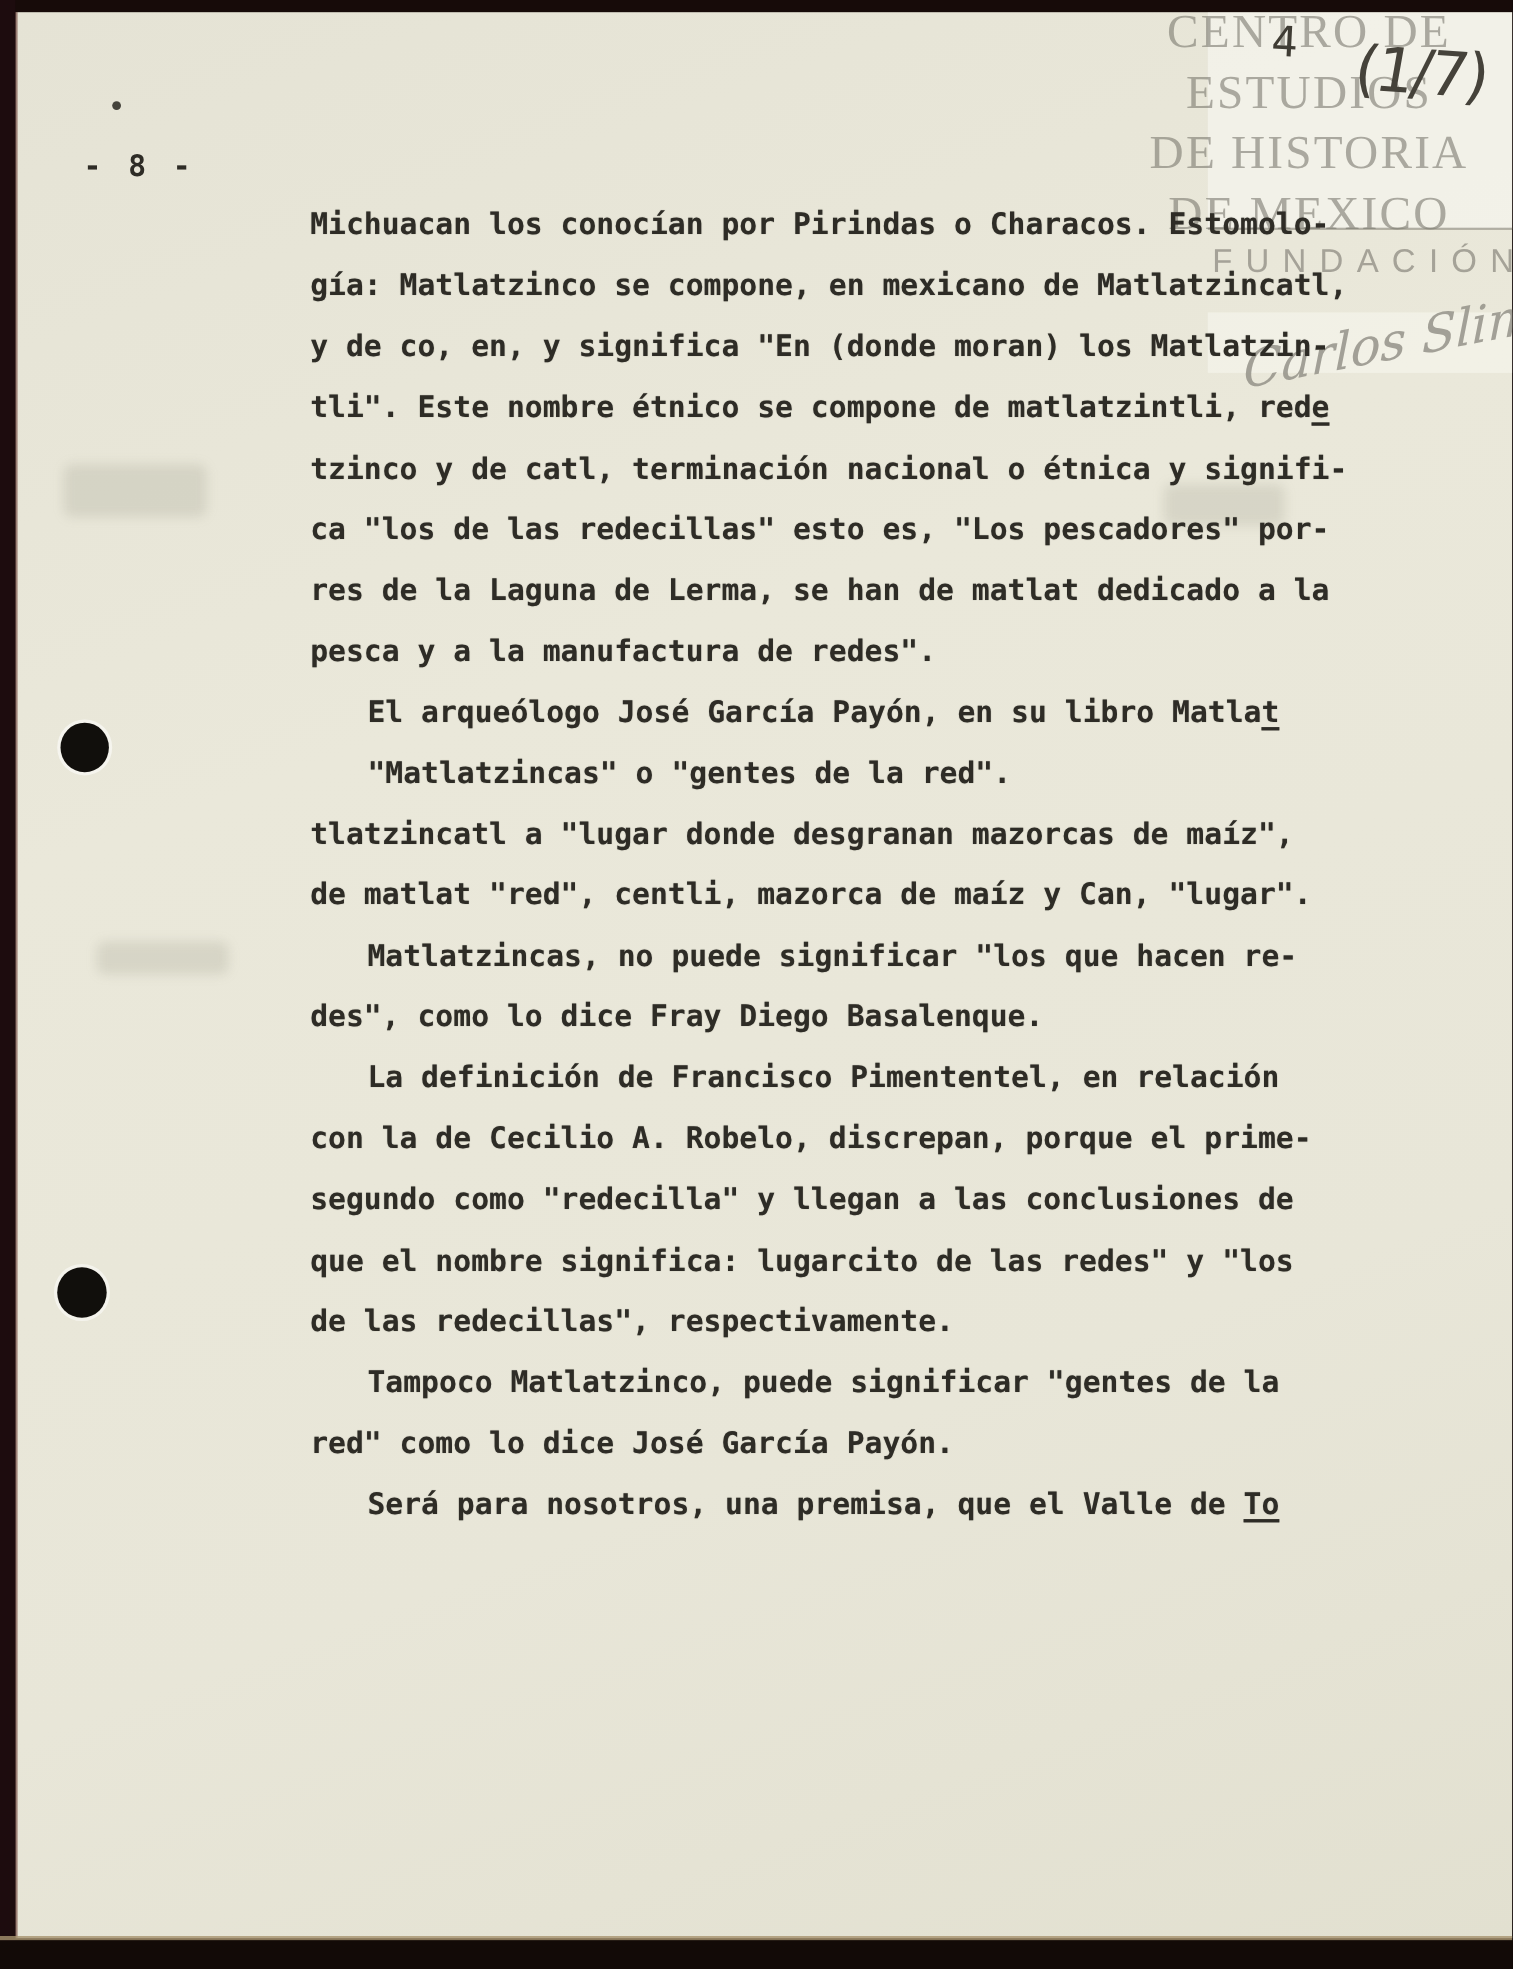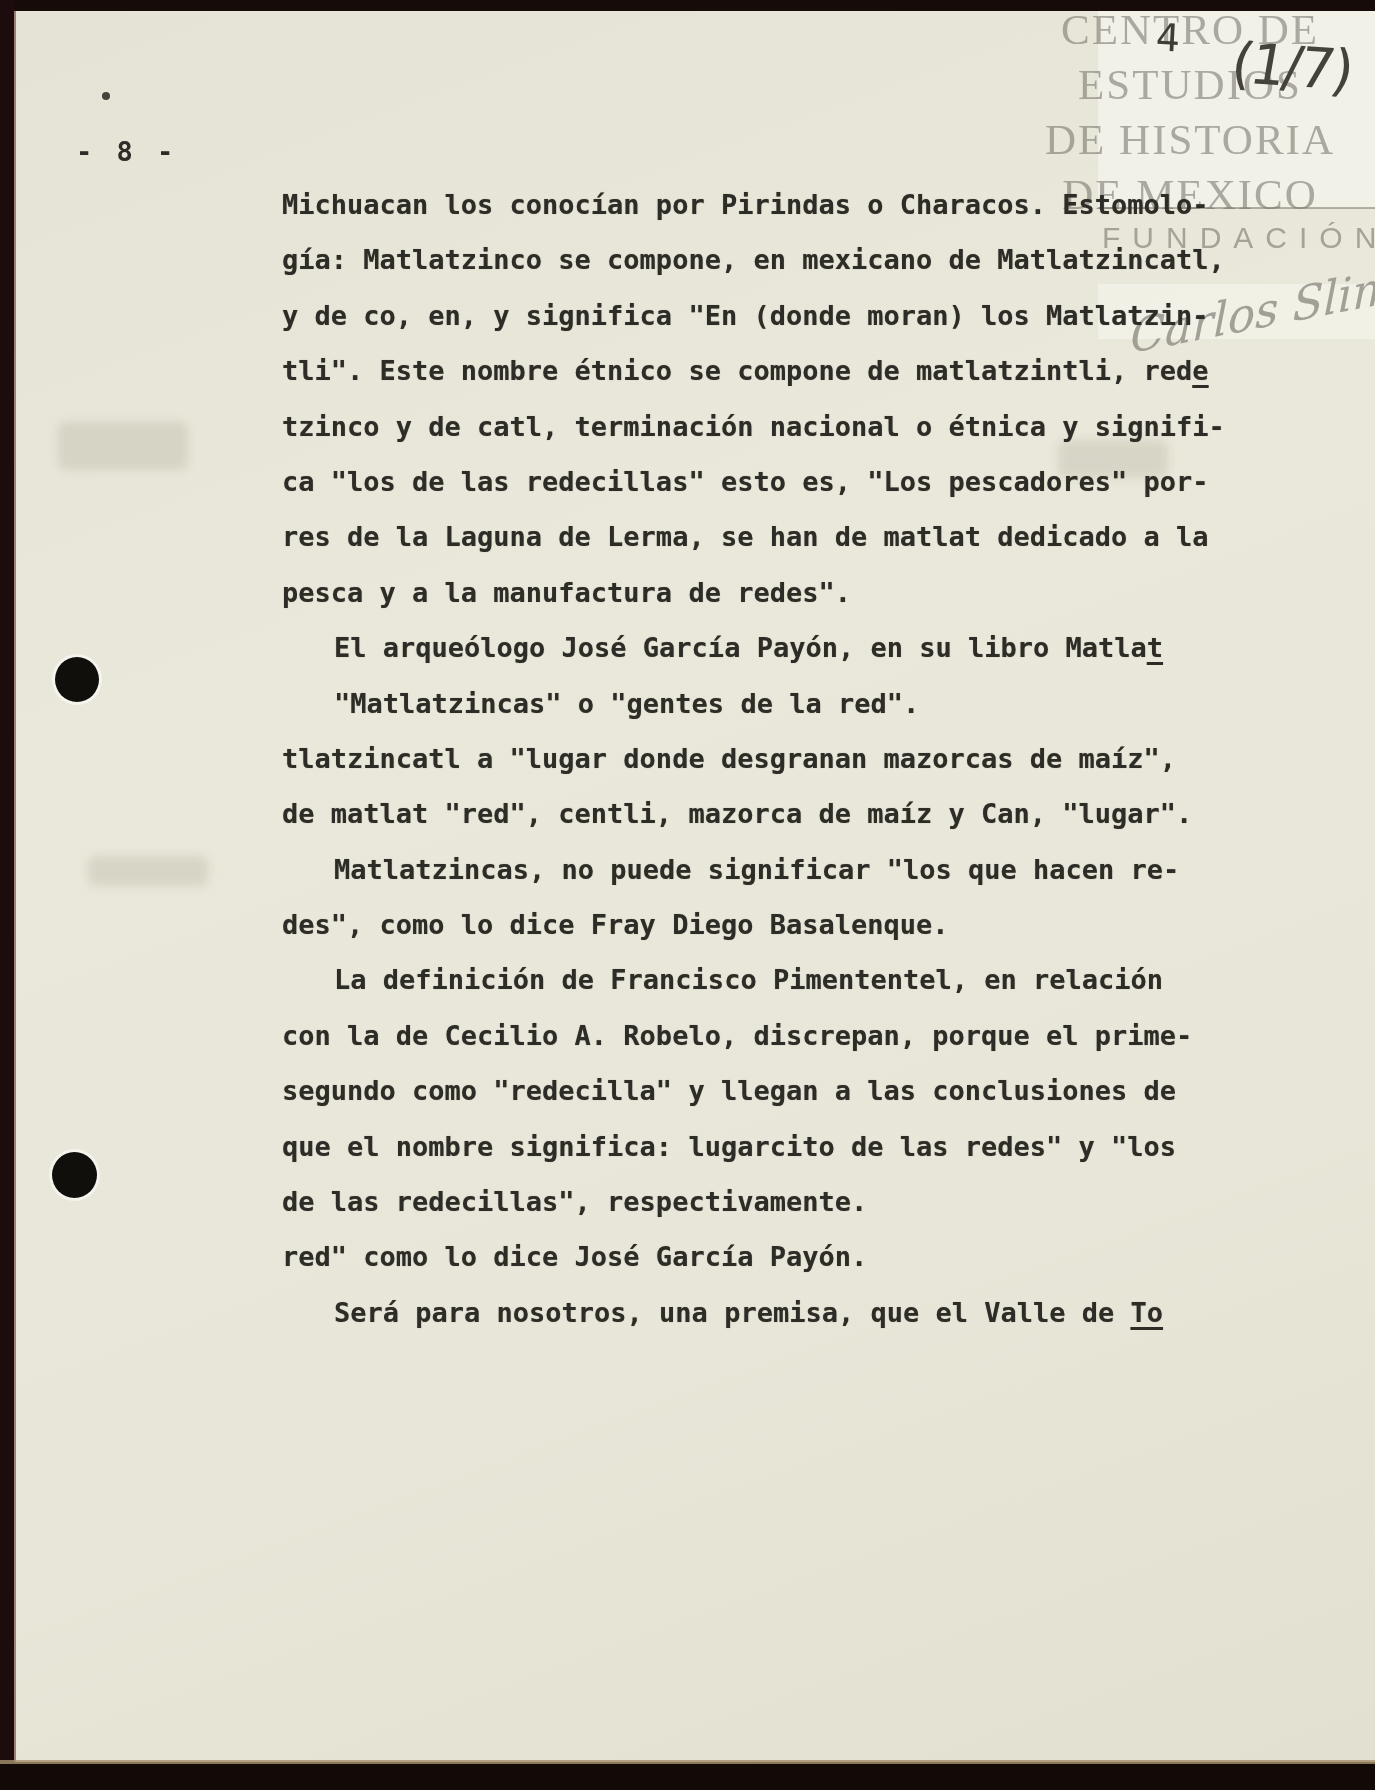--- a/index.html
+++ b/index.html
@@ -98,20 +98,21 @@
       <div class="line indent">"Matlatzincas" o "gentes de la red".</div>
       <div class="line">tlatzincatl a "lugar donde desgranan mazorcas de maíz",</div>
       <div class="line">de matlat "red", centli, mazorca de maíz y Can, "lugar".</div>
       <div class="line indent">Matlatzincas, no puede significar "los que hacen re-</div>
       <div class="line">des", como lo dice Fray Diego Basalenque.</div>
       <div class="line indent">La definición de Francisco Pimententel, en relación</div>
       <div class="line">con la de Cecilio A. Robelo, discrepan, porque el prime-</div>
       <div class="line">segundo como "redecilla" y llegan a las conclusiones de</div>
       <div class="line">que el nombre significa: lugarcito de las redes" y "los</div>
       <div class="line">de las redecillas", respectivamente.</div>
+      <div class="line indent">Tampoco Matlatzinco, puede significar "gentes de la</div>
       <div class="line">red" como lo dice José García Payón.</div>
       <div class="line indent">Será para nosotros, una premisa, que el Valle de <span class="u">To</span></div>
     </div>
 
   <div class="top-strip"></div>
   <div class="left-strip"></div>
   <div class="bottom-edge-line"></div>
   <div class="bottom-strip"></div>
 
 </div>

